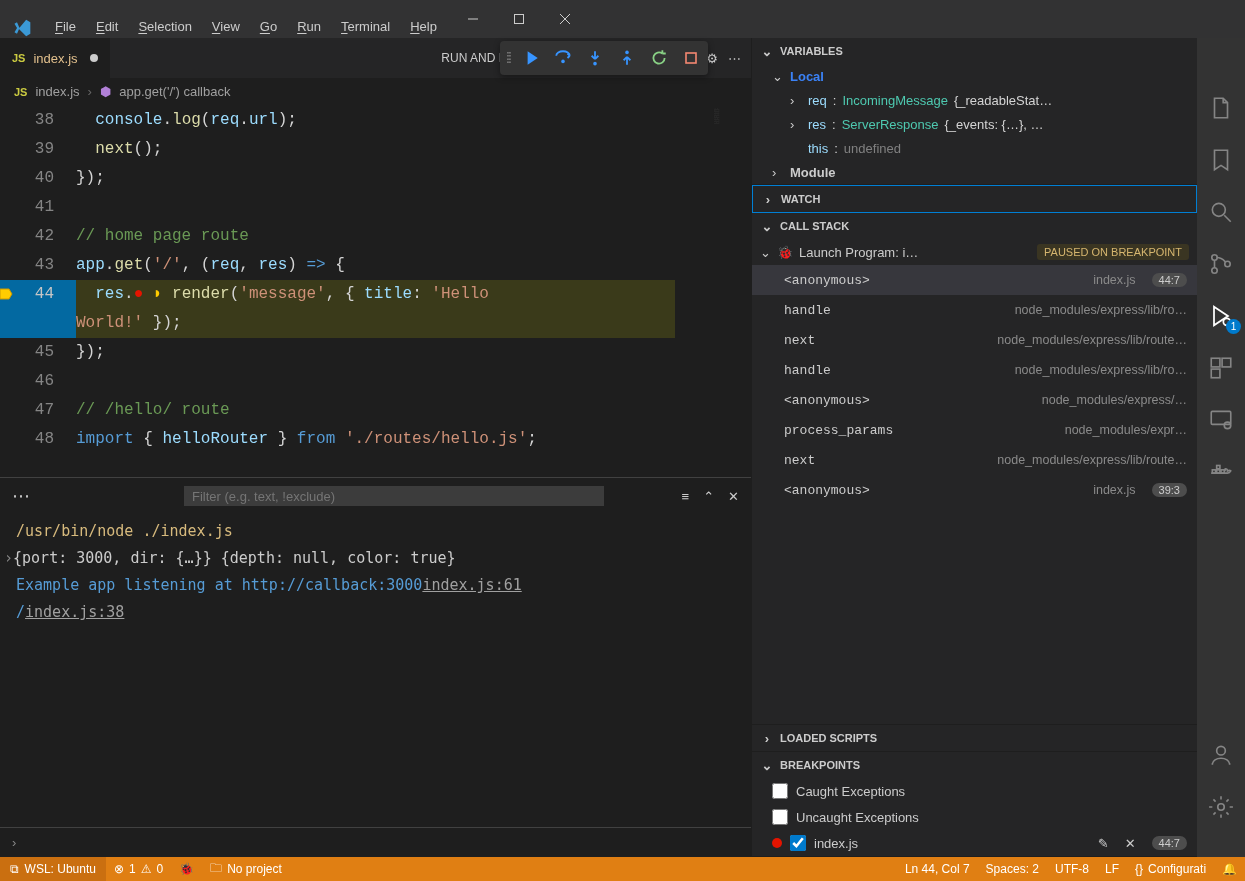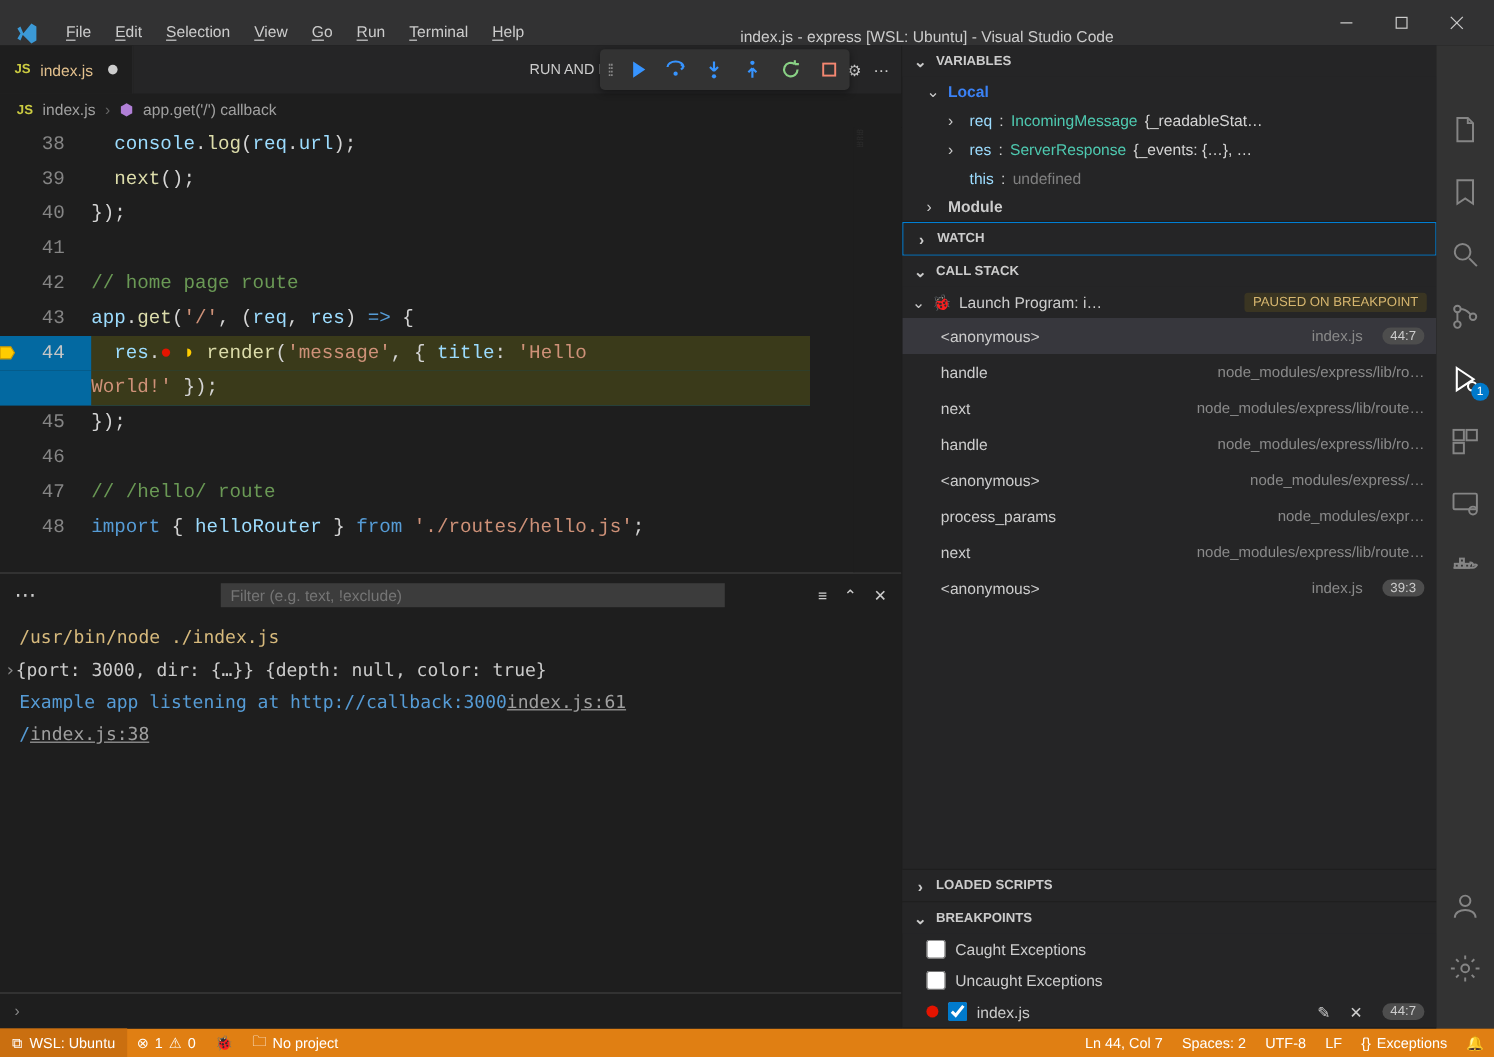--- a/index.html
+++ b/index.html
@@ -100,21 +100,21 @@
   .dbg-head .chev { width:14px; text-align:center; font-size:13px;}
   .dbg-body { font-size:13px; }
   .var-row { display:flex; align-items:center; height:24px; padding-left:20px; gap:6px; white-space:nowrap; overflow:hidden;}
   .var-row.sub { padding-left:38px;}
   .var-name{color:#9cdcfe;} .var-type{color:#4ec9b0;} .var-undef{color:#808080;} .var-punc{color:#d4d4d4;}
 
   .stack-head-row{ height:26px; display:flex; align-items:center; padding:0 8px; gap:6px; font-size:13px;}
   .stack-badge { background:#3a3522; color:#d6b66f; font-size:11px; padding:2px 7px; border-radius:3px; margin-left:auto;}
   .stack-row { height:30px; display:flex; align-items:center; padding:0 10px 0 32px; gap:10px; font-size:13px; white-space:nowrap; overflow:hidden;}
   .stack-row.sel { background:#37373d;}
-  .stack-row .fn{color:#ccc; font-family:Liberation Sans, sans-serif;}
+  .stack-row .fn{color:#ccc; font-family:Liberation Mono, monospace;}
   .stack-row .path{color:#8a8a8a; margin-left:auto; font-size:12.5px; overflow:hidden; text-overflow:clip;}
   .stack-row .pos{ background:#4d4d4d; color:#ccc; font-size:11px; padding:1px 7px; border-radius:10px; margin-left:6px;}
 
   .bp-row{ height:26px; display:flex; align-items:center; padding:0 10px 0 20px; gap:8px;}
   .bp-row input[type=checkbox]{ width:16px; height:16px; accent-color:#007acc;}
   .bp-dot{width:10px;height:10px;background:#e51400;border-radius:50%;}
 
   
   .statusbar { height:24px; background:var(--status-orange); color:#fff; display:flex; align-items:center; font-size:12px;}
   .statusbar .sb-item{ padding:0 8px; display:flex; align-items:center; gap:5px; height:24px;}
@@ -133,21 +133,20 @@
   <div class="menu">
     <div class="menu-item"><span class="u">F</span>ile</div>
     <div class="menu-item"><span class="u">E</span>dit</div>
     <div class="menu-item"><span class="u">S</span>election</div>
     <div class="menu-item"><span class="u">V</span>iew</div>
     <div class="menu-item"><span class="u">G</span>o</div>
     <div class="menu-item"><span class="u">R</span>un</div>
     <div class="menu-item"><span class="u">T</span>erminal</div>
     <div class="menu-item"><span class="u">H</span>elp</div>
   </div>
-  <div class="title">index.js - express [WSL: Ubuntu] - Visual Studio Code</div>
   <div class="win-controls">
     <div class="win-btn">
         <svg viewBox="0 0 12 12">
           <line x1="1" y1="6" x2="11" y2="6" stroke="#ccc" stroke-width="1"></line>
         </svg>
       </div>
     <div class="win-btn">
         <svg viewBox="0 0 12 12">
           <rect x="1.5" y="1.5" width="9" height="9" fill="none" stroke="#ccc" stroke-width="1"></rect>
         </svg>
@@ -539,17 +538,17 @@
       <span>🗀</span>
       <span>No project</span>
     </div>
   <div class="sb-right">
     <div class="sb-item">Ln 44, Col 7</div>
     <div class="sb-item">Spaces: 2</div>
     <div class="sb-item">UTF-8</div>
     <div class="sb-item">LF</div>
     <div class="sb-item">
         <span>{}</span>
-        <span>Exceptions</span>
+        <span>Configurati</span>
       </div>
     <div class="sb-item">🔔</div>
   </div>
 </div>
 
 </body></html>

